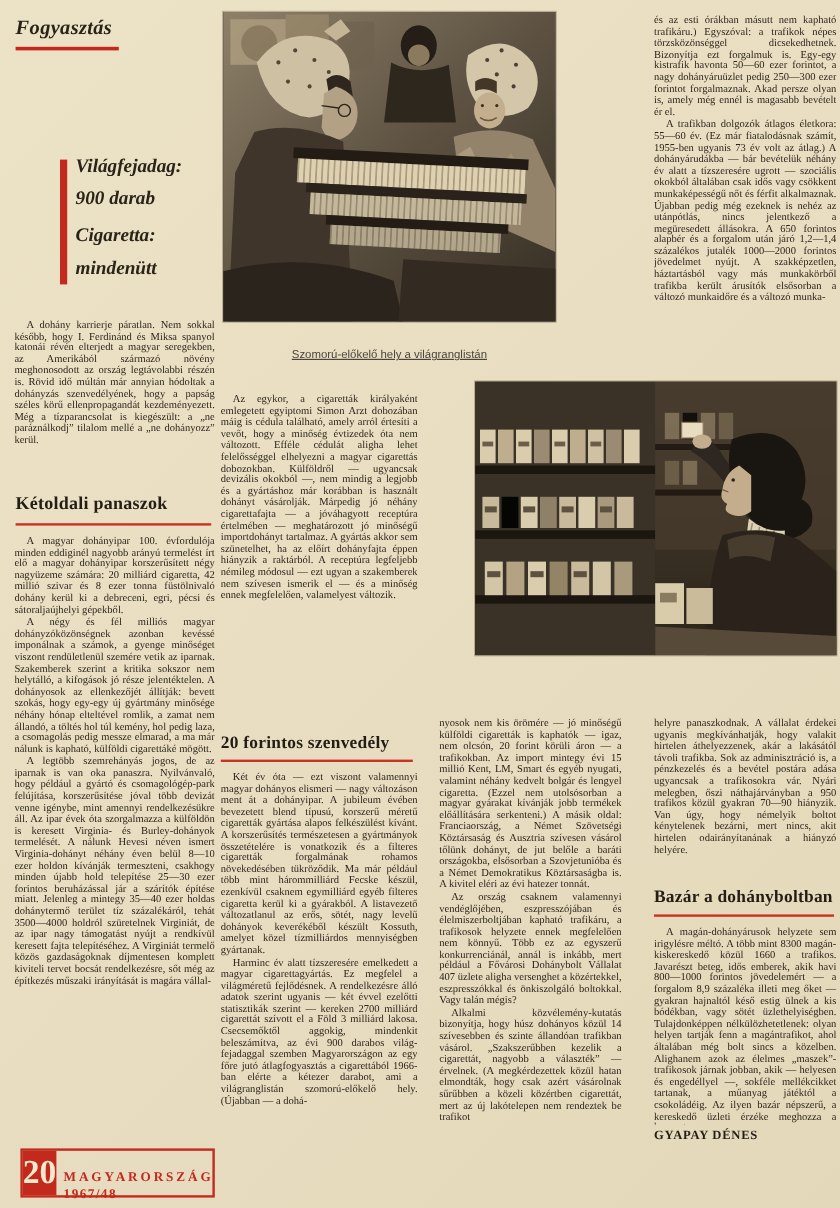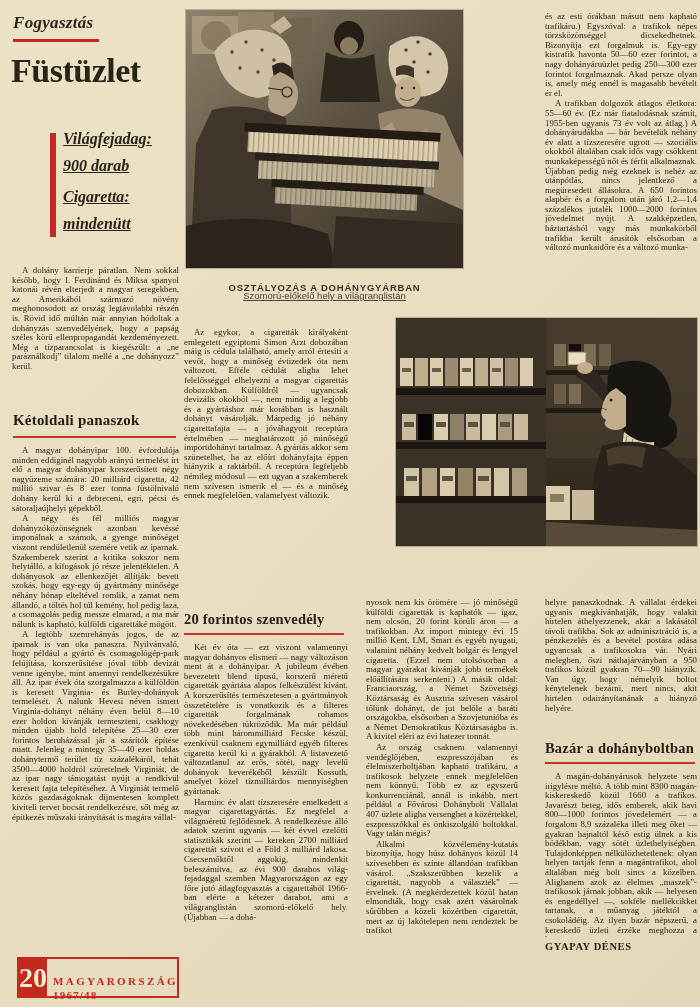--- a/index.html
+++ b/index.html
@@ -7,21 +7,21 @@
     position:relative;width:700px;height:1007px;margin:0 auto;
     background:linear-gradient(135deg,#ece2c6 0%,#e9dec2 45%,#e4d8ba 100%);
     overflow:hidden;color:#2a2318;
     font-family:"Liberation Serif","DejaVu Serif",serif;
   }
   .abs{position:absolute;}
   .kicker{left:13px;top:13px;font-size:17px;font-weight:bold;font-style:italic;letter-spacing:.3px;}
   .kicker-rule{left:13px;top:39px;width:86px;height:3px;background:#c32a1e;}
   .headline{left:11px;top:52px;font-size:34px;font-weight:bold;letter-spacing:-.5px;margin:0;}
   .pq-bar{left:50px;top:133px;width:6px;height:104px;background:#c32a1e;}
-  .pq{left:63px;top:130px;width:118px;font-size:16px;font-weight:bold;font-style:italic;line-height:18px;text-decoration:underline;}
+  .pq{left:63px;top:130px;width:118px;font-size:16px;font-weight:bold;font-style:italic;line-height:18px;}
   .pq div{margin-bottom:9px;}
   .col{
     position:absolute;font-size:8.8px;line-height:9.6px;text-align:justify;
     overflow:hidden;color:#2b241a;
   }
   .col p{margin:0;text-indent:10px;}
   .col p.cont{text-indent:0;}
   .col p + p{margin-top:1px;}
   .subhead{position:absolute;font-size:15px;font-weight:bold;margin:0;color:#231d14;letter-spacing:.2px;}
   .subrule{position:absolute;height:2px;background:#c83326;}
@@ -40,21 +40,20 @@
   .pf-mag{font-size:11px;letter-spacing:2.4px;}
   .pf-issue{font-size:11px;letter-spacing:1.2px;margin-top:2px;}
 </style>
 </head>
 <body>
 
 <div class="page">
 
   <div class="abs kicker">Fogyasztás</div>
   <div class="abs kicker-rule"></div>
-  <h1 class="abs headline">Füstüzlet</h1>
 
   <div class="abs pq-bar"></div>
   <div class="abs pq">
     <div>Világfejadag:</div>
     <div style="margin-bottom:13px;">900 darab</div>
     <div>Cigaretta:</div>
     <div>mindenütt</div>
   </div>
 
   <div class="col" style="left:12px;top:266px;width:167px;height:148px;">
@@ -134,21 +133,20 @@
         <rect x="72" y="155" width="176" height="18" fill="url(#cig)"></rect>
         <rect x="72" y="155" width="176" height="18" fill="#352c1f" opacity=".15"></rect>
         <rect x="86" y="173" width="152" height="8" fill="#241d16"></rect>
         <rect x="90" y="181" width="142" height="16" fill="url(#cig)"></rect>
         <rect x="90" y="181" width="142" height="16" fill="#352c1f" opacity=".25"></rect>
       </g>
       <path d="M0 216 Q70 198 142 224 L150 258 L0 258 Z" fill="#2b241c"></path>
       <path d="M150 206 L277 214 L277 258 L146 258 Z" fill="#332b21"></path>
     </svg>
   </div>
-  <div class="cap-t" style="left:186px;top:282px;width:277px;">OSZTÁLYOZÁS A DOHÁNYGYÁRBAN</div>
   <div class="cap-s" style="left:186px;top:290px;width:277px;text-decoration:underline;">Szomorú-előkelő hely a világranglistán</div>
 
   <div class="col" style="left:184px;top:328px;width:164px;height:284px;">
     <p>Az egykor, a cigaretták királyaként emlegetett egyiptomi Simon Arzt dobozában máig is cédula található, amely arról értesíti a vevőt, hogy a minőség évtizedek óta nem változott. Efféle cédulát aligha lehet felelősséggel elhelyezni a magyar cigarettás dobozokban. Külföldről — ugyancsak devizális okokból —, nem mindig a legjobb és a gyártáshoz már korábban is használt dohányt vásárolják. Márpedig jó néhány cigarettafajta — a jóváhagyott receptúra értelmében — meghatározott jó minőségű importdohányt tartalmaz. A gyártás akkor sem szünetelhet, ha az előírt dohányfajta éppen hiányzik a raktárból. A receptúra legfeljebb némileg módosul — ezt ugyan a szakemberek nem szívesen ismerik el — és a minőség ennek megfelelően, valamelyest változik.</p>
   </div>
   <h2 class="subhead" style="left:184px;top:611px;font-size:14.5px;">20 forintos szenvedély</h2>
   <div class="subrule" style="left:184px;top:633px;width:160px;"></div>
   <div class="col" style="left:184px;top:643px;width:164px;height:363px;">
     <p>Két év óta — ezt viszont valamennyi magyar dohányos elismeri — nagy változáson ment át a dohányipar. A jubileum évében bevezetett blend típusú, korszerű méretű cigaretták gyártása alapos felkészülést kívánt. A korszerűsítés természetesen a gyártmányok összetételére is vonatkozik és a filteres cigaretták forgalmának rohamos növekedésében tükröződik. Ma már például több mint hárommilliárd Fecske készül, ezenkívül csaknem egymilliárd egyéb filteres cigaretta kerül ki a gyárakból. A listavezető változatlanul az erős, sötét, nagy levelű dohányok keverékéből készült Kossuth, amelyet közel tízmilliárdos mennyiségben gyártanak.</p>
     <p>Harminc év alatt tízszeresére emelkedett a magyar cigarettagyártás. Ez megfelel a világméretű fejlődésnek. A rendelkezésre álló adatok szerint ugyanis — két évvel ezelőtti statisztikák szerint — kereken 2700 milliárd cigarettát szívott el a Föld 3 milliárd lakosa. Csecsemőktől aggokig, mindenkit beleszámítva, az évi 900 darabos világ-fejadaggal szemben Magyarországon az egy főre jutó átlagfogyasztás a cigarettából 1966-ban elérte a kétezer darabot, ami a világranglistán szomorú-előkelő hely. (Újabban — a dohá-</p>

